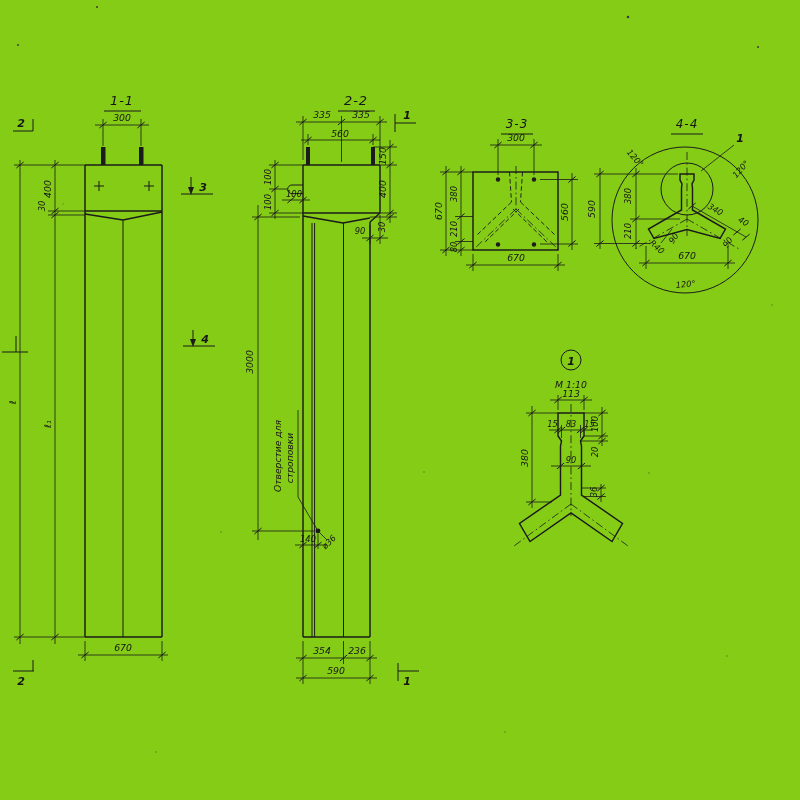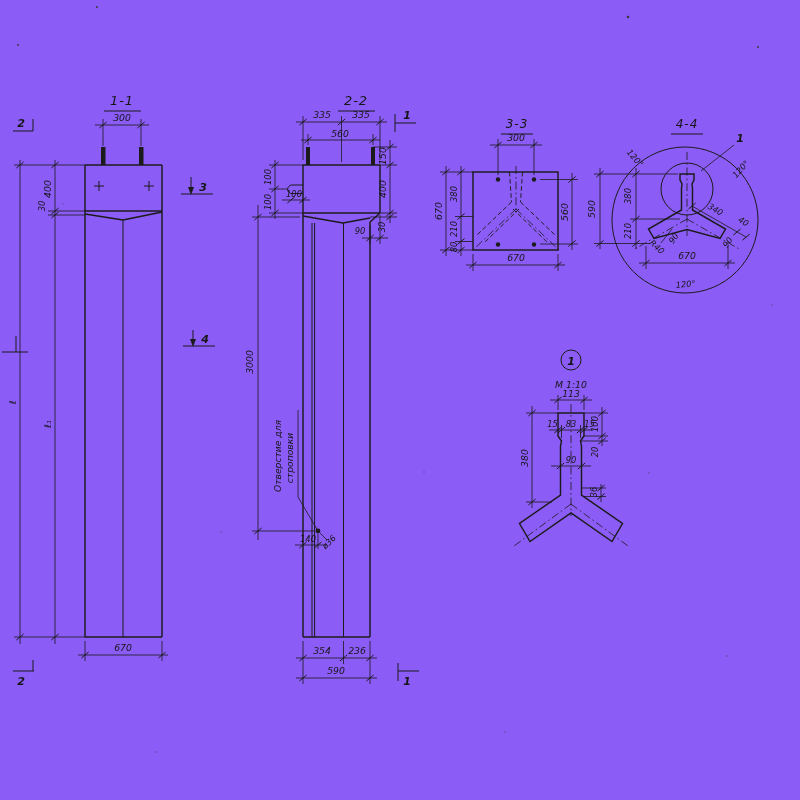--- a/index.html
+++ b/index.html
@@ -1,16 +1,16 @@
 <!DOCTYPE html>
 <html><head>
 <meta charset="utf-8">
 <style>
   html,body{margin:0;padding:0;background:#e9e9e6;}
-  #sheet{width:800px;height:800px;background:#8b5cf6;position:relative;overflow:hidden;}
+  #sheet{width:800px;height:800px;background:#84cc16;position:relative;overflow:hidden;}
   svg{display:block;}
   svg *{vector-effect:none;}
   .ln{stroke:#1b1b1b;fill:none;stroke-width:1;}
   .main{stroke-width:1.45;}
   .thin{stroke-width:.8;}
   .dash{stroke-dasharray:4.5 2.6;stroke-width:.95;}
   .dd{stroke-dasharray:8 3 1.6 3;stroke-width:.8;}
   .fl{fill:#1b1b1b;stroke:none;}
   text{fill:#161616;font-family:"DejaVu Sans",sans-serif;font-style:italic;}
   .d{font-size:9.3px;text-anchor:middle;}

